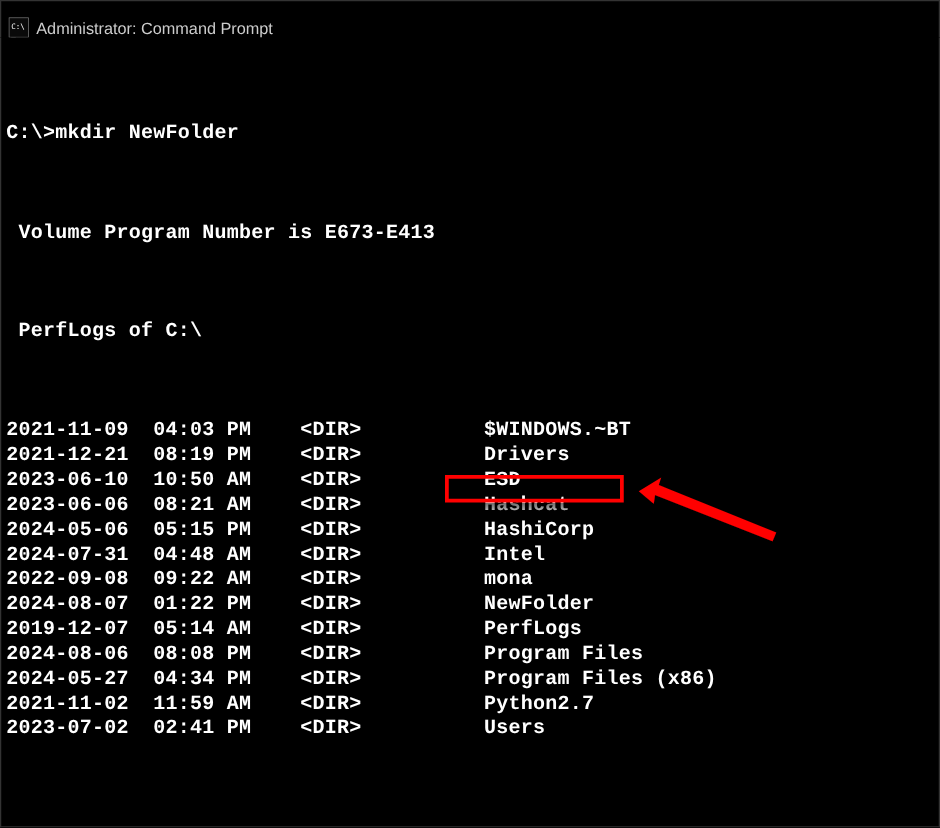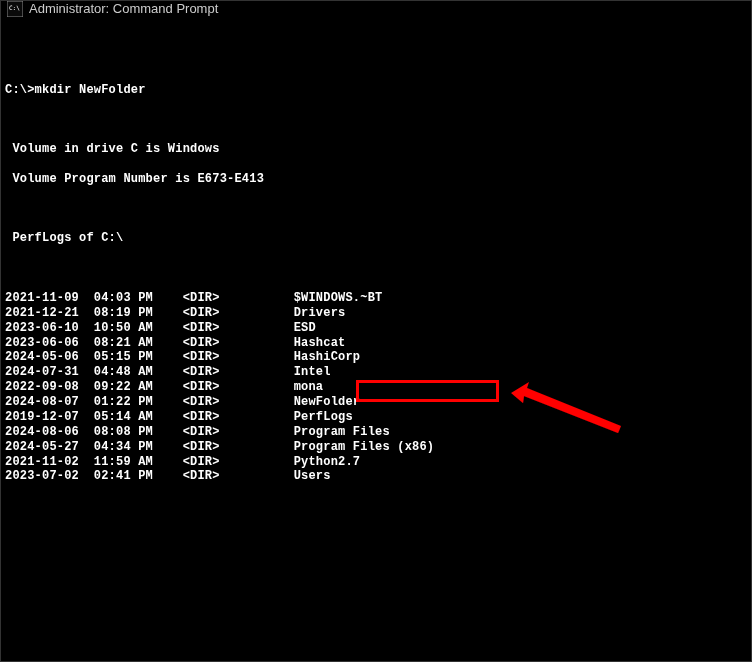--- a/index.html
+++ b/index.html
@@ -12,21 +12,21 @@
       height: 662px;
       font-family: 'Consolas', 'Courier New', monospace;
       background: #000;
       overflow: hidden;
     }
     .titlebar {
       background: #000;
       color: #ccc;
       height: 30px;
       display: flex;
-      align-items: flex-start;
+      align-items: flex-end;
       padding: 0 6px;
       font-family: 'Segoe UI', Tahoma, sans-serif;
       font-size: 13px;
       border-top: 1px solid #333;
       border-left: 1px solid #333;
       border-right: 1px solid #333;
     }
     .titlebar-icon {
       width: 16px;
       height: 16px;
@@ -36,21 +36,21 @@
       justify-content: center;
     }
     .titlebar-icon svg {
       width: 16px;
       height: 16px;
     }
     .terminal {
       background: #000;
       color: #fff;
       padding: 8px 4px;
-      font-size: 12px;
+      font-size: 16px;
       line-height: 1.24;
       font-family: 'Consolas', 'Courier New', monospace;
       font-weight: bold;
       letter-spacing: 0.2px;
       height: calc(100% - 30px);
       border-left: 1px solid #333;
       border-right: 1px solid #333;
       border-bottom: 1px solid #333;
       white-space: pre;
       position: relative;
@@ -84,21 +84,20 @@
       <text x="2" y="15" font-size="6" fill="#fff" font-family="monospace">_</text>
     </svg>
   </span>
   <span>Administrator: Command Prompt</span>
 </div>
 
 <div class="terminal">
 <div class="line"> </div>
 <div class="line"><span class="prompt">C:\&gt;</span><span>mkdir NewFolder</span></div>
 <div class="line"> </div>
-<div class="line"> Volume in drive C is Windows</div>
 <div class="line"> Volume Program Number is E673-E413</div>
 <div class="line"> </div>
 <div class="line"> PerfLogs of C:\</div>
 <div class="line"> </div>
 <div id="dir-listing"><div class="line">2021-11-09  04:03 PM    &lt;DIR&gt;          $WINDOWS.~BT</div><div class="line">2021-12-21  08:19 PM    &lt;DIR&gt;          Drivers</div><div class="line">2023-06-10  10:50 AM    &lt;DIR&gt;          ESD</div><div class="line">2023-06-06  08:21 AM    &lt;DIR&gt;          Hashcat</div><div class="line">2024-05-06  05:15 PM    &lt;DIR&gt;          HashiCorp</div><div class="line">2024-07-31  04:48 AM    &lt;DIR&gt;          Intel</div><div class="line">2022-09-08  09:22 AM    &lt;DIR&gt;          mona</div><div class="line">2024-08-07  01:22 PM    &lt;DIR&gt;          NewFolder</div><div class="line">2019-12-07  05:14 AM    &lt;DIR&gt;          PerfLogs</div><div class="line">2024-08-06  08:08 PM    &lt;DIR&gt;          Program Files</div><div class="line">2024-05-27  04:34 PM    &lt;DIR&gt;          Program Files (x86)</div><div class="line">2021-11-02  11:59 AM    &lt;DIR&gt;          Python2.7</div><div class="line">2023-07-02  02:41 PM    &lt;DIR&gt;          Users</div></div>
 
 
 
 
 

